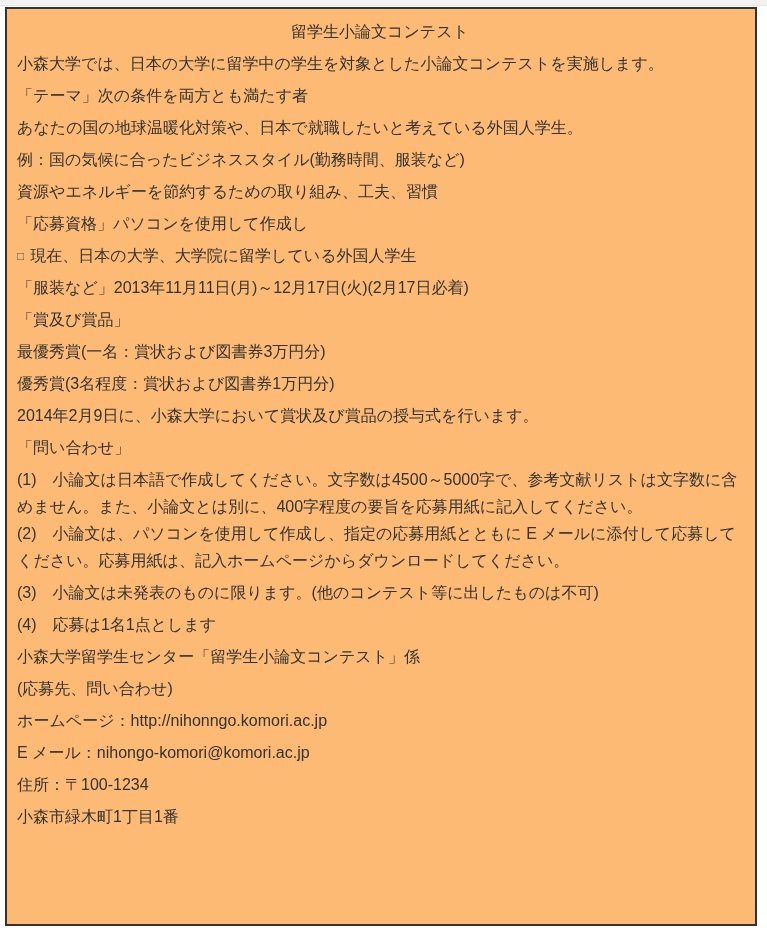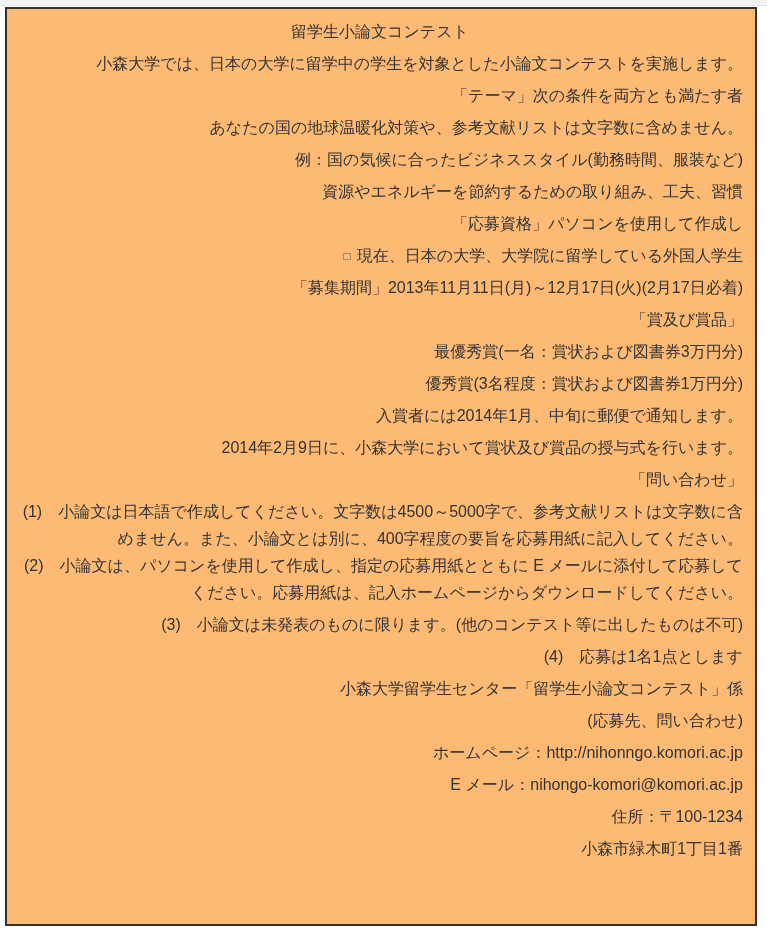--- a/index.html
+++ b/index.html
@@ -26,21 +26,20 @@
     box-sizing: border-box;
     height: 919px;
     padding: 4px 12px 8px 10px;
     overflow: hidden;
   }
   .line {
     margin: 5px 0;
     font-size: 16px;
     line-height: 27px;
     color: #333333;
-    text-align: right;
   }
   .center {
     text-align: center;
   }
   .tofu {
     display: inline-block;
     font-size: 12px;
     line-height: 12px;
     margin-right: 6px;
     position: relative;
@@ -53,33 +52,32 @@
 
 <div class="window-edge"></div>
 
 <div class="doc-frame">
 
   <p class="line center">留学生小論文コンテスト</p>
 
   <p class="line">小森大学では、日本の大学に留学中の学生を対象とした小論文コンテストを実施します。</p>
 
   <p class="line">「テーマ」次の条件を両方とも満たす者</p>
-  <p class="line">あなたの国の地球温暖化対策や、参考文献リストは文字数に含めません。</p>
+  <p class="line">あなたの国の地球温暖化対策や、日本で就職したいと考えている外国人学生。</p>
   <p class="line">例：国の気候に合ったビジネススタイル(勤務時間、服装など)</p>
   <p class="line">資源やエネルギーを節約するための取り組み、工夫、習慣</p>
 
   <p class="line">「応募資格」パソコンを使用して作成し</p>
   <p class="line"><span class="tofu">□</span><span>現在、日本の大学、大学院に留学している外国人学生</span></p>
 
-  <p class="line">「募集期間」2013年11月11日(月)～12月17日(火)(2月17日必着)</p>
+  <p class="line">「服装など」2013年11月11日(月)～12月17日(火)(2月17日必着)</p>
 
   <p class="line">「賞及び賞品」</p>
   <p class="line">最優秀賞(一名：賞状および図書券3万円分)</p>
   <p class="line">優秀賞(3名程度：賞状および図書券1万円分)</p>
-  <p class="line">入賞者には2014年1月、中旬に郵便で通知します。</p>
   <p class="line">2014年2月9日に、小森大学において賞状及び賞品の授与式を行います。</p>
 
   <p class="line">「問い合わせ」</p>
   <p class="line"><span>(1)　小論文は日本語で作成してください。文字数は4500～5000字で、参考文献リストは文字数に含めません。また、小論文とは別に、400字程度の要旨を応募用紙に記入してください。</span><br><span>(2)　小論文は、パソコンを使用して作成し、指定の応募用紙とともに E メールに添付して応募してください。応募用紙は、記入ホームページからダウンロードしてください。</span></p>
   <p class="line">(3)　小論文は未発表のものに限ります。(他のコンテスト等に出したものは不可)</p>
   <p class="line">(4)　応募は1名1点とします</p>
 
   <p class="line">小森大学留学生センター「留学生小論文コンテスト」係</p>
   <p class="line">(応募先、問い合わせ)</p>
   <p class="line">ホームページ：http://nihonngo.komori.ac.jp</p>

